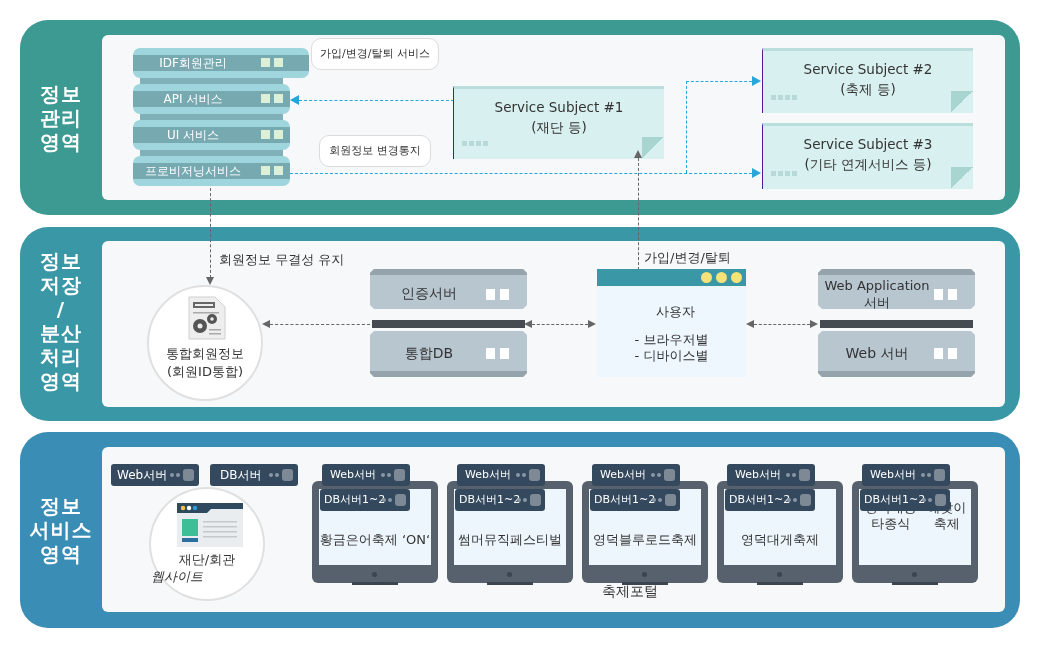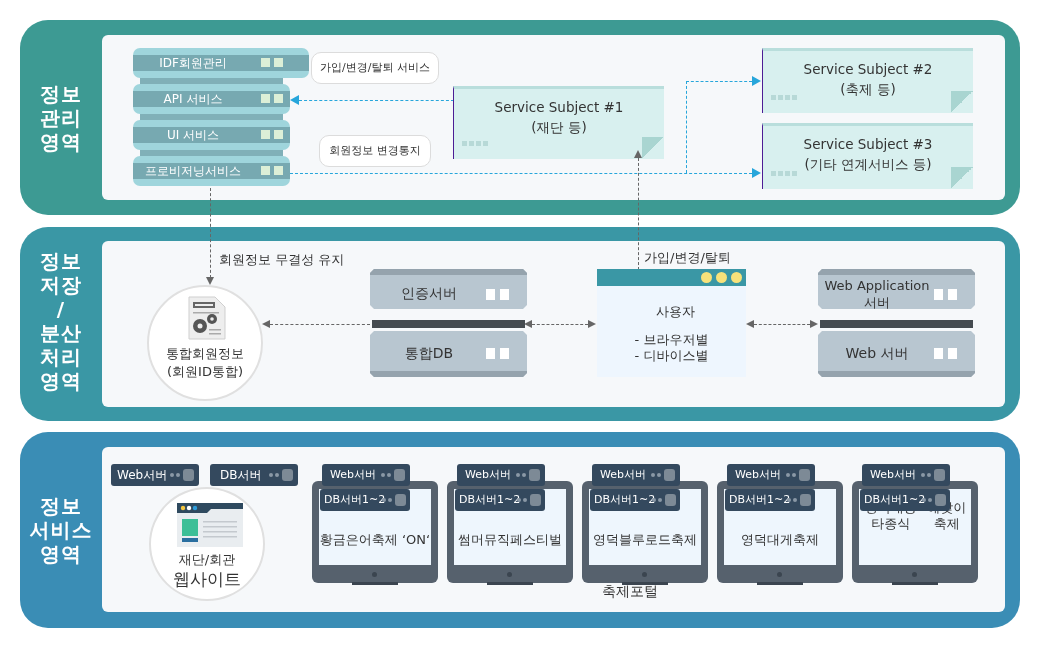--- a/index.html
+++ b/index.html
@@ -88,21 +88,21 @@
     <div class="led" style="left:141px;"></div>
 </div>
 <div class="rack-gap" style="top:150px;"></div>
 <div class="rack" style="top:156px;">
   <div class="band"></div>
     <div class="txt">프로비저닝서비스</div>
   <div class="led" style="left:128px;"></div>
     <div class="led" style="left:141px;"></div>
 </div>
 
-<div class="pill" style="left:311px;top:52px;width:126px;height:30px;line-height:30px;">가입/변경/탈퇴 서비스</div>
+<div class="pill" style="left:311px;top:38px;width:126px;height:30px;line-height:30px;">가입/변경/탈퇴 서비스</div>
 <div class="pill" style="left:319px;top:135px;width:110px;height:30px;line-height:30px;">회원정보 변경통지</div>
 
 <div class="arr-l" style="left:290px;top:95px;"></div>
 <div class="dash-h" style="left:299px;top:100px;width:155px;"></div>
 <div class="dash-h" style="left:290px;top:173px;width:462px;"></div>
 <div class="dash-v" style="left:686px;top:81px;height:92px;"></div>
 <div class="dash-h" style="left:686px;top:81px;width:66px;"></div>
 <div class="arr-r" style="left:752px;top:76px;"></div>
 <div class="arr-r" style="left:752px;top:168px;"></div>
 
@@ -233,21 +233,21 @@
       <circle cx="12" cy="5" r="2.2" fill="#ffffff"></circle>
       <circle cx="18" cy="5" r="2.2" fill="#2d9cdb"></circle>
     <rect x="5" y="16" width="16" height="17" fill="#3cbf97"></rect>
     <rect x="5" y="35" width="16" height="4" fill="#2a6fa0"></rect>
     <rect x="26" y="18" width="34" height="1.5" fill="#c4c9ce"></rect>
     <rect x="26" y="23" width="34" height="1.5" fill="#c4c9ce"></rect>
     <rect x="26" y="28" width="34" height="1.5" fill="#c4c9ce"></rect>
     <rect x="26" y="33" width="34" height="1.5" fill="#c4c9ce"></rect>
   </svg>
   <div style="position:absolute;left:0;right:0;top:62px;text-align:center;font-size:13px;">재단/회관</div>
-  <div style="position:absolute;left:0;right:0;top:79px;text-align:center;font-size:17px;">웹사이트</div>
+  <div style="position:absolute;left:0;right:0;top:79px;font-size:13px;font-style:italic;">웹사이트</div>
 </div>
 <div class="tag" style="left:111px;top:464px;width:88px;">
   <span class="t">Web서버</span>
   <span class="d1" style="left:59px;"></span>
     <span class="d2" style="left:65px;"></span>
     <span class="sq" style="left:72px;"></span>
 </div>
 <div class="tag" style="left:210px;top:464px;width:88px;">
   <span class="t" style="left:10px;">DB서버</span>
   <span class="d1" style="left:59px;"></span>

